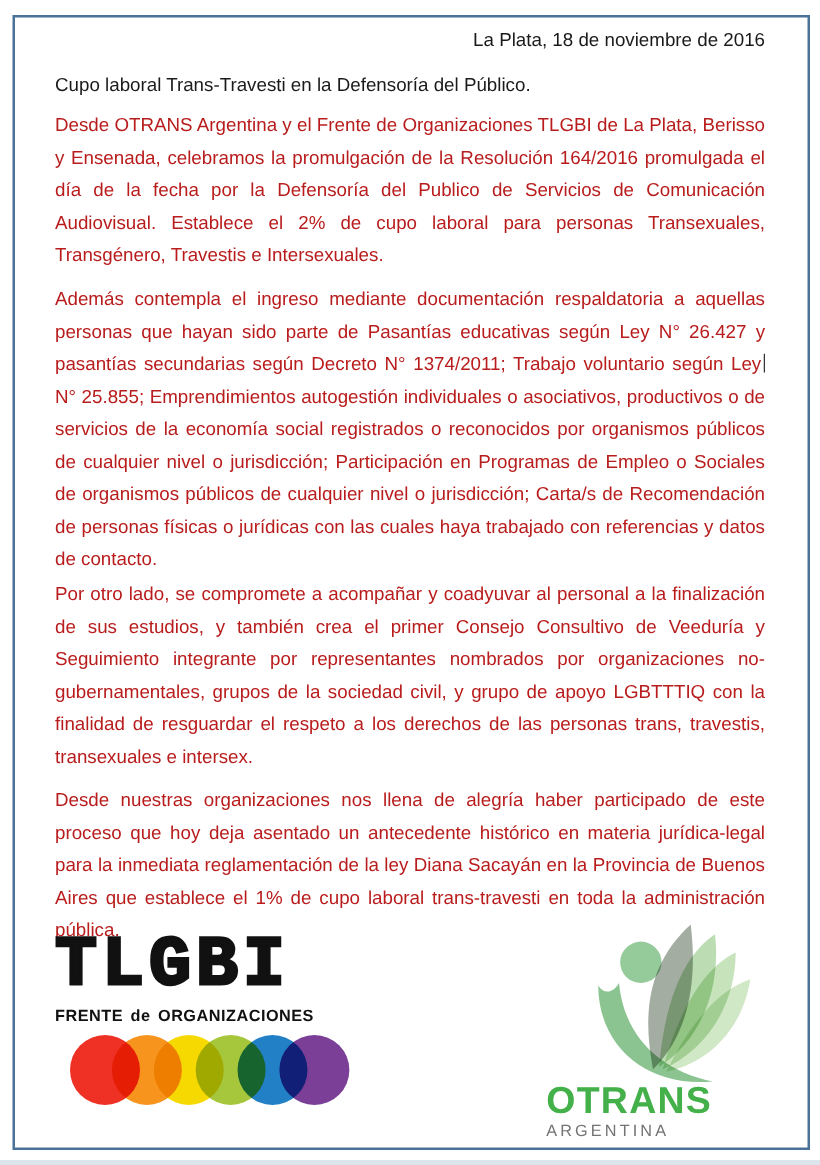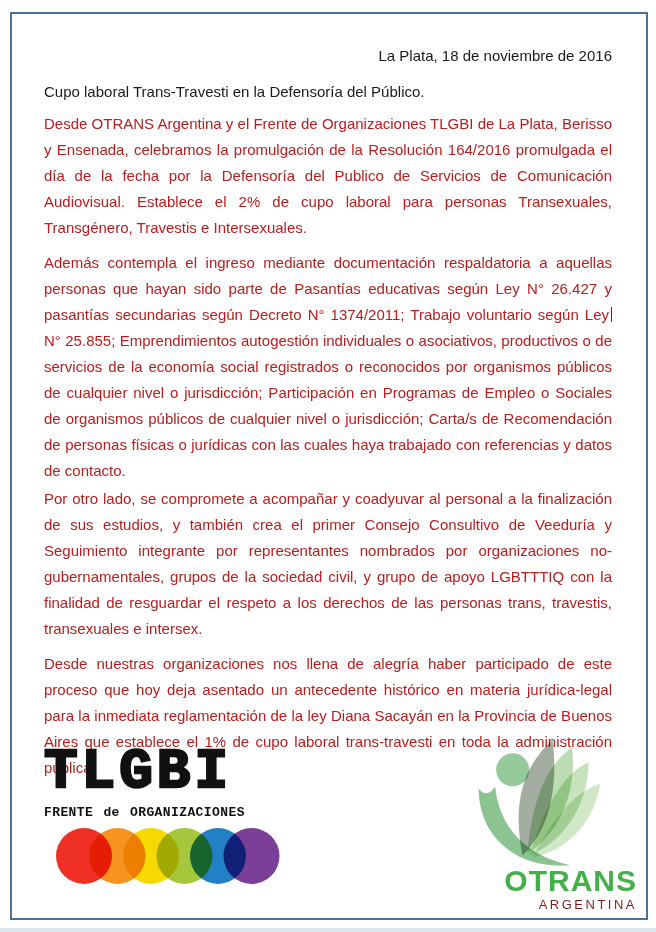--- a/index.html
+++ b/index.html
@@ -8,21 +8,21 @@
     font-family:"Liberation Sans", sans-serif;color:#1a1a1a;
   }
   .sheet-border{
     position:absolute;left:10px;top:12px;right:8px;bottom:12px;
     border:2px solid #4a7298;background:#ffffff;box-sizing:border-box;
   }
   .bottom-edge{
     position:absolute;left:0;right:0;bottom:0;height:4px;background:#dde5ec;
   }
   .content{
-    position:absolute;left:44px;top:47px;width:568px;
+    position:absolute;left:44px;top:24px;width:568px;
   }
   .date-line{
     text-align:right;font-size:15px;line-height:18px;color:#1a1a1a;
   }
   .doc-title{
     margin-top:17px;font-size:15px;font-weight:normal;line-height:20px;
   }
   .para{
     margin:0;margin-top:9px;font-size:15px;line-height:26px;
     text-align:justify;text-justify:inter-word;color:#b91c1c;
@@ -35,27 +35,27 @@
   
   .tlgbi{
     position:absolute;left:44px;top:744px;width:240px;
   }
   .tlgbi-acronym{
     font-family:Liberation Mono, monospace;font-weight:bold;
     font-size:56px;line-height:56px;letter-spacing:4px;color:#111;
     -webkit-text-stroke:2.5px #111;
   }
   .tlgbi-subtitle{
-    font-family:Liberation Mono, monospace;font-weight:bold;
+    font-family:Liberation Sans, sans-serif;font-weight:bold;
     font-size:13px;letter-spacing:0.4px;word-spacing:2px;color:#111;
     margin-top:5px;white-space:nowrap;
   }
   .tlgbi-circles{margin-top:7px;margin-left:12px;}
   .otrans{
-    position:absolute;left:437px;top:728px;width:200px;text-align:right;
+    position:absolute;left:437px;top:728px;width:200px;text-align:left;
   }
   .otrans-figure{display:block;margin:0 auto;}
   .otrans-wordmark{
     font-size:30px;font-weight:bold;letter-spacing:1px;line-height:30px;
     margin-top:-4px;
   }
   .otrans-subtitle{
     font-size:13px;letter-spacing:2.5px;line-height:15px;margin-top:1px;
   }
 </style>
@@ -107,16 +107,16 @@
 
     <path d="M61,131 C52,84 57,44 92,12 C97,52 93,100 61,131 Z" fill="#9ba69a" opacity="0.92" style="mix-blend-mode:multiply"></path>
 
     <path d="M66,129 C71,72 87,37 112,20 C117,62 102,106 66,129 Z" fill="#9fcf92" opacity="0.7" style="mix-blend-mode:multiply"></path>
     <path d="M69,131 C83,80 104,47 129,35 C129,76 107,114 69,131 Z" fill="#aed7a0" opacity="0.7" style="mix-blend-mode:multiply"></path>
     <path d="M72,133 C92,92 116,65 141,57 C135,96 109,125 72,133 Z" fill="#bedeaf" opacity="0.7" style="mix-blend-mode:multiply"></path>
 
     <circle cx="51" cy="43" r="17" fill="#8fc795" opacity="0.95" style="mix-blend-mode:multiply"></circle>
   </svg>
   <div class="otrans-wordmark" style="color: rgb(67, 176, 73);">OTRANS</div>
-  <div class="otrans-subtitle" style="color: #7f1d1d;">ARGENTINA</div>
+  <div class="otrans-subtitle" style="color: #737373;">ARGENTINA</div>
 </div>
 
 <div class="bottom-edge"></div>
 
 </body></html>

